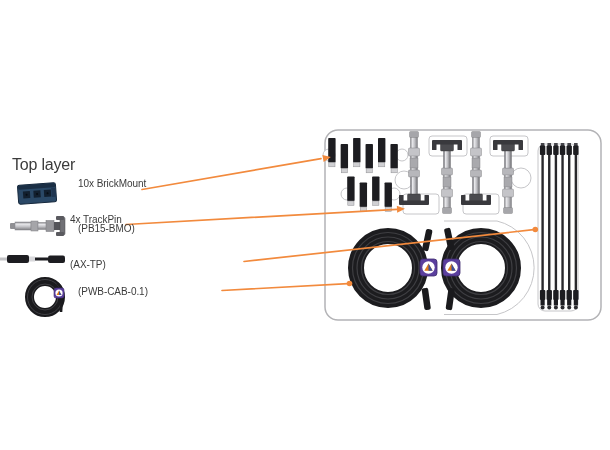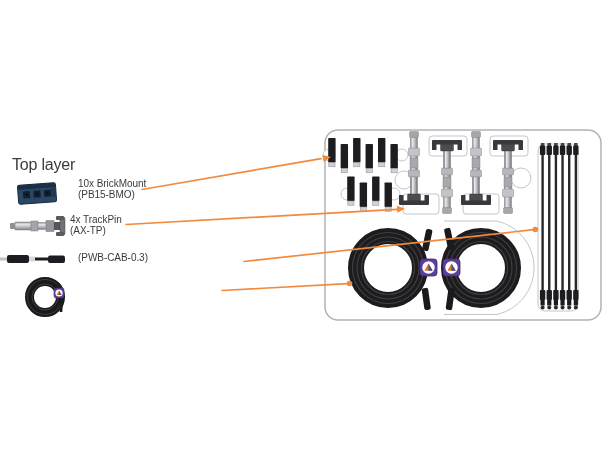--- a/index.html
+++ b/index.html
@@ -9,21 +9,21 @@
     font-family:"Liberation Sans", sans-serif;
   }
   .page-title{
     position:absolute;left:12px;top:156px;
     font-size:16px;letter-spacing:-0.2px;color:var(--text,#3b3b3b);
   }
   .part-label{
     position:absolute;color:var(--text,#3b3b3b);
     font-size:10px;line-height:11px;letter-spacing:-0.05px;
   }
-  .part-label .code{color:var(--text,#3b3b3b);}
+  .part-label .code{color:var(--text,#3b3b3b);margin-top:34px;}
   #lbl-0{left:78px;top:178px;}
   #lbl-1{left:70px;top:214px;}
   #lbl-2{left:78px;top:252px;}
   #lbl-3{left:78px;top:281px;}
   svg{position:absolute;left:0;top:0;}
 </style>
 </head>
 <body style="--accent: #f28a3d; --text: #3b3b3b;">
 
 <svg width="610" height="450" viewBox="0 0 610 450">
@@ -249,16 +249,16 @@
 
 <div class="part-label" id="lbl-0">
   <div class="name">10x BrickMount</div>
   <div class="code">(PB15-BMO)</div>
 </div>
 <div class="part-label" id="lbl-1">
   <div class="name">4x TrackPin</div>
   <div class="code">(AX-TP)</div>
 </div>
 <div class="part-label" id="lbl-2">
-  <div class="code">(PWB-CAB-0.3)</div>
+  <div class="code">(PWB-CAB-0.1)</div>
 </div>
 <div class="part-label" id="lbl-3">
 </div>
 
 </body></html>

